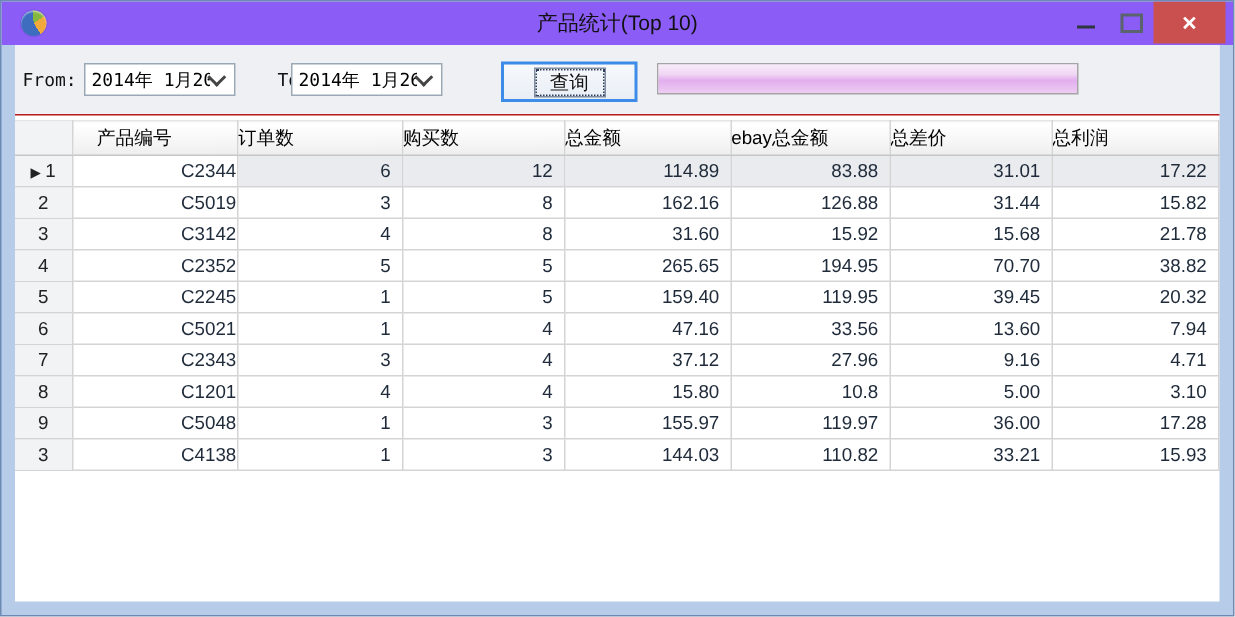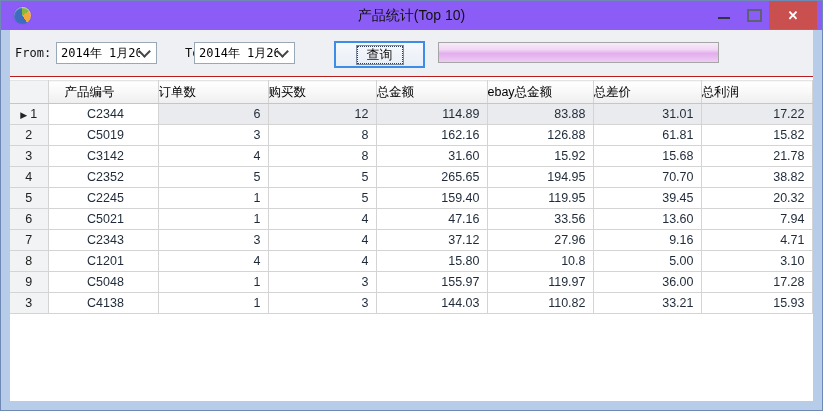--- a/index.html
+++ b/index.html
@@ -39,21 +39,21 @@
     background:linear-gradient(#f7ebf9 0%,#f0d6f4 35%,#e2aeee 55%,#e7bbf0 75%,#eecdf3 100%);}
   
   .grid-wrap{position:absolute;left:0;top:50px;}
   table.grid{border-collapse:collapse;table-layout:fixed;font-size:12.5px;color:#1f2b3a;}
   .grid th,.grid td{border-right:1px solid #d4d4d4;border-bottom:1px solid #d4d4d4;
     overflow:hidden;white-space:nowrap;padding:0;}
   .grid thead th{height:22px;background:linear-gradient(#ffffff,#f7f7f7 55%,#eeeeee);
     border-top:1px solid #e4e4e4;border-bottom:1px solid #c6c6c6;font-weight:normal;color:#000;}
   .grid tbody tr{height:21px;}
   .grid td.num{text-align:right;padding-right:7px;}
-  .grid td.txt{text-align:center;padding-left:5px;}
+  .grid td.txt{text-align:right;padding-left:5px;}
   .grid th.h-left{text-align:left;padding-left:16px;}
   .grid th.h-right{text-align:left;padding-right:7px;}
   .grid td.rowhead,.grid th.corner{background:#f2f3f4;}
   .grid td.rowhead{text-align:center;color:#222;position:relative;}
   .grid tr.sel td{background:#e9ebee;}
   .grid tr.sel td.cur{background:#ffffff;}
   .grid tr.sel td.rowhead{background:#f2f3f4;}
   .row-indicator{font-size:9px;margin-right:3px;color:#222;}
 </style>
 </head>
@@ -133,21 +133,21 @@
               <td class="num">31.01</td>
               <td class="num">17.22</td>
             </tr>
             <tr>
               <td class="rowhead">2</td>
               <td class="txt">C5019</td>
               <td class="num">3</td>
               <td class="num">8</td>
               <td class="num">162.16</td>
               <td class="num">126.88</td>
-              <td class="num">61.81</td>
+              <td class="num">31.44</td>
               <td class="num">15.82</td>
             </tr>
             <tr>
               <td class="rowhead">3</td>
               <td class="txt">C3142</td>
               <td class="num">4</td>
               <td class="num">8</td>
               <td class="num">31.60</td>
               <td class="num">15.92</td>
               <td class="num">15.68</td>

